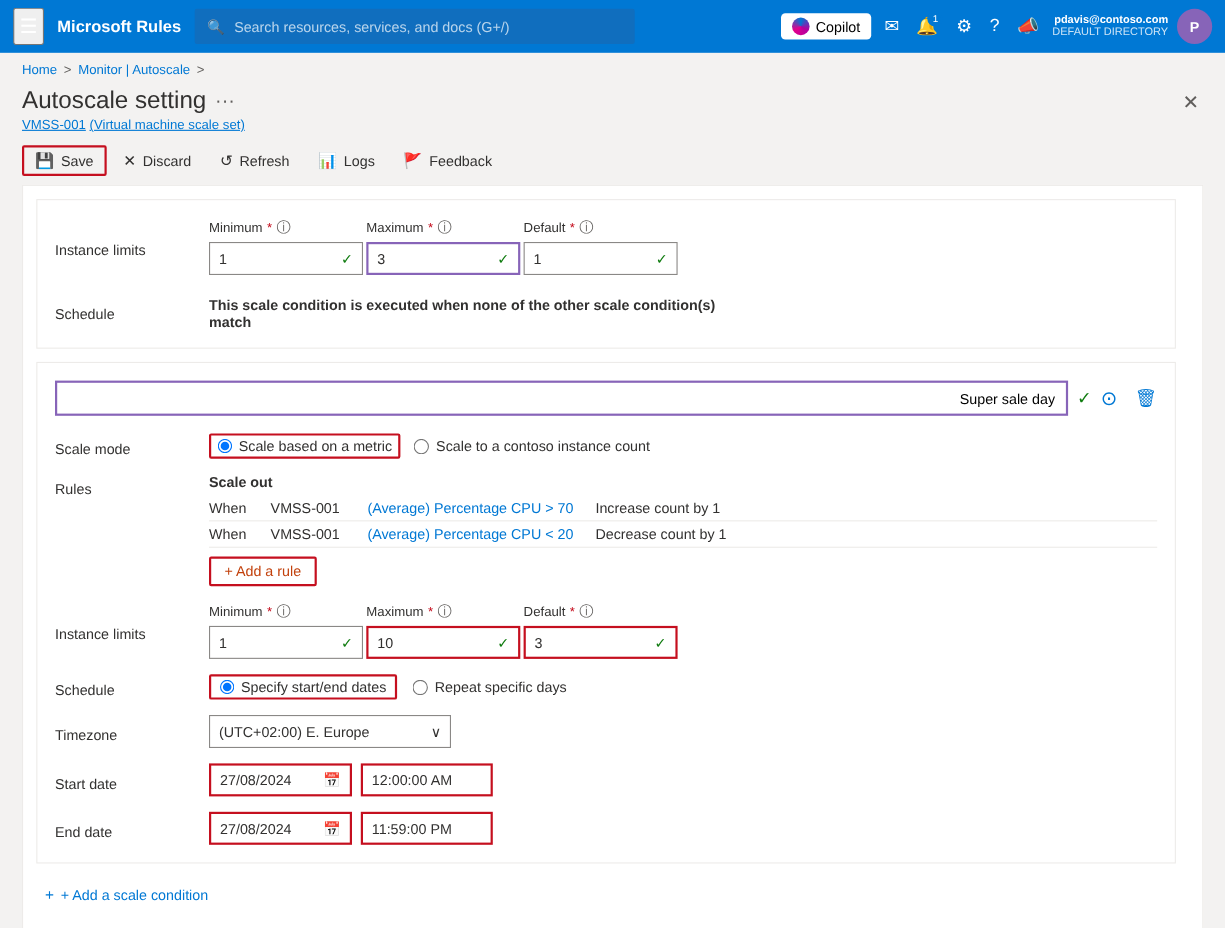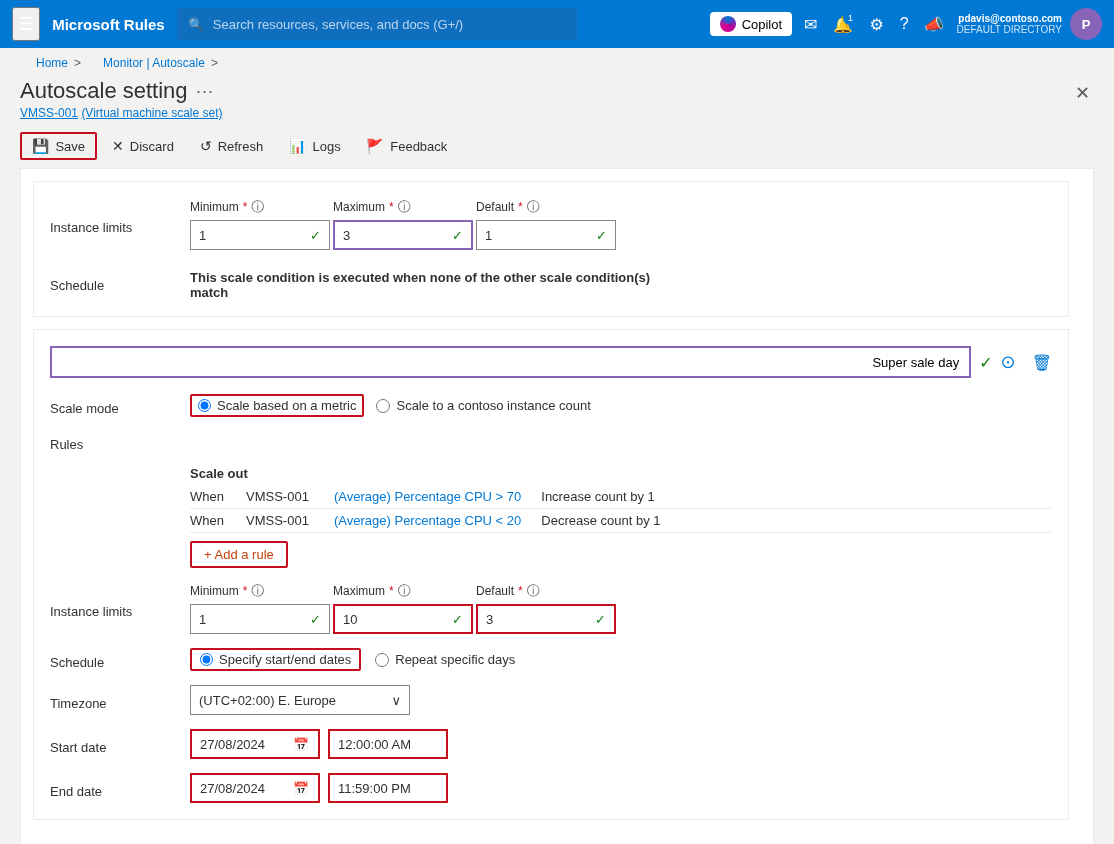--- a/index.html
+++ b/index.html
@@ -67,21 +67,21 @@
 
     
     .breadcrumb {
       padding: 8px 20px;
       font-size: 12px;
       color: #0078d4;
       display: flex;
       gap: 6px;
       align-items: center;
     }
-    .breadcrumb a { color: #0078d4; text-decoration: none; margin-left: 16px; }
+    .breadcrumb a { color: #0078d4; text-decoration: none; }
     .breadcrumb-sep { color: #605e5c; }
 
     
     .page-header {
       padding: 0 20px 8px 20px;
       display: flex;
       align-items: flex-start;
       justify-content: space-between;
     }
     .page-title-group {}
@@ -433,21 +433,21 @@
         </div>
         <div class="radio-option">
           <input type="radio" name="scale_mode" style="">
           <span>Scale to a contoso instance count</span>
         </div>
       </div>
     </div>
 
     <div class="form-row" style="align-items:flex-start;">
       <div class="form-label">Rules</div>
-      <div style="flex:1;margin-top:35px;">
+      <div style="flex:1;">
         <div class="sub-section-label">Scale out</div>
         <div class="rule-row">
           <span class="rule-when">When</span>
           <span class="rule-resource">VMSS-001</span>
           <span class="rule-metric">(Average) Percentage CPU &gt; 70</span>
           <span class="rule-action" style="margin-left:12px;">Increase count by 1</span>
         </div>
         <div class="rule-row">
           <span class="rule-when">When</span>
           <span class="rule-resource">VMSS-001</span>

